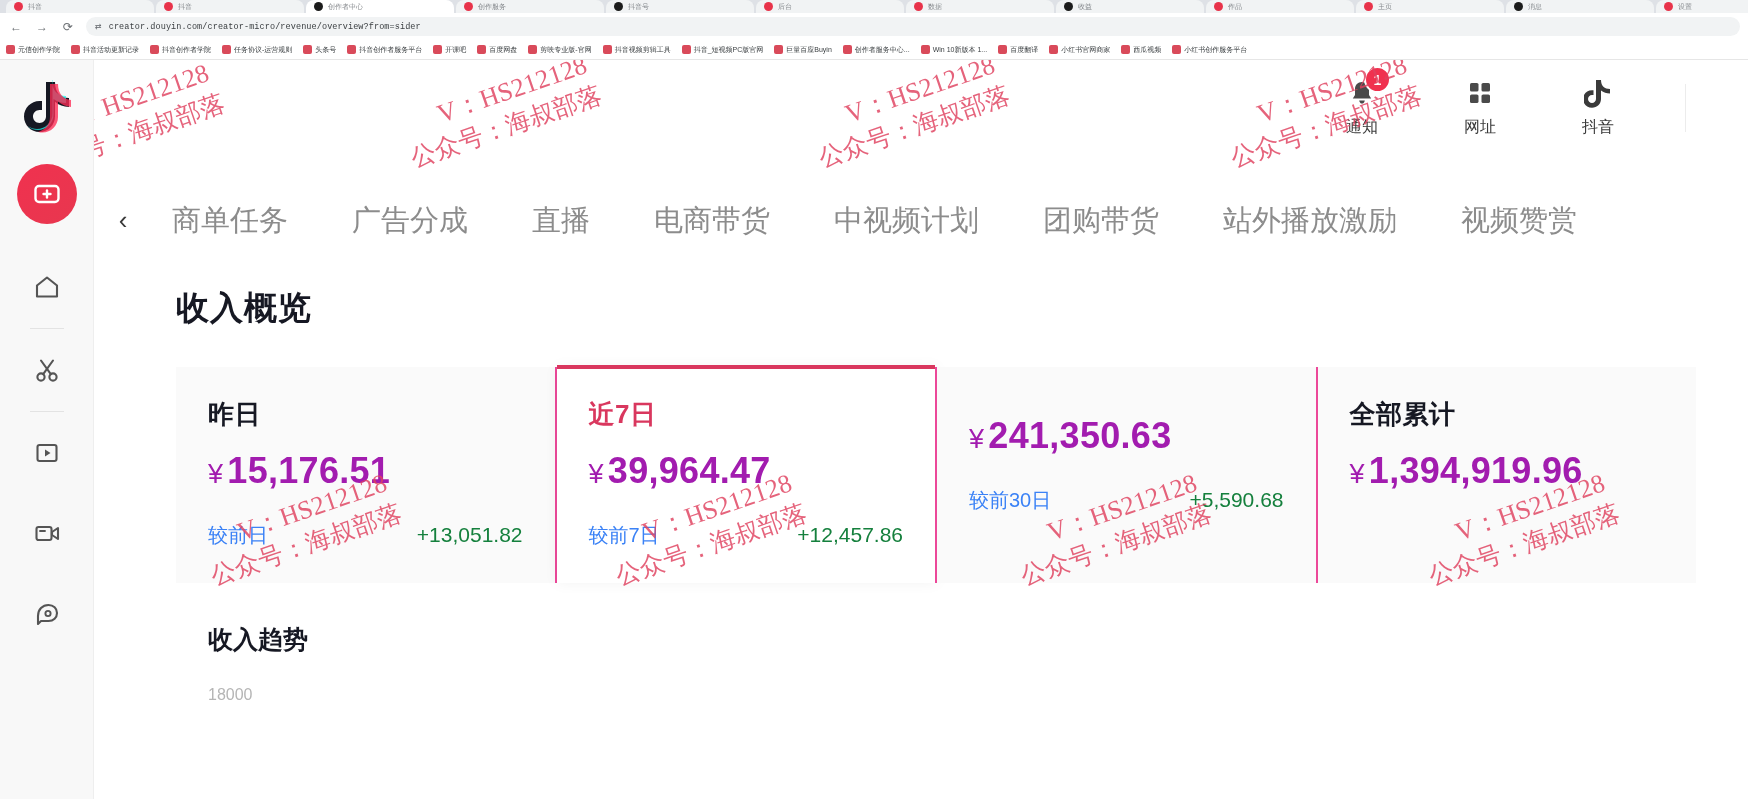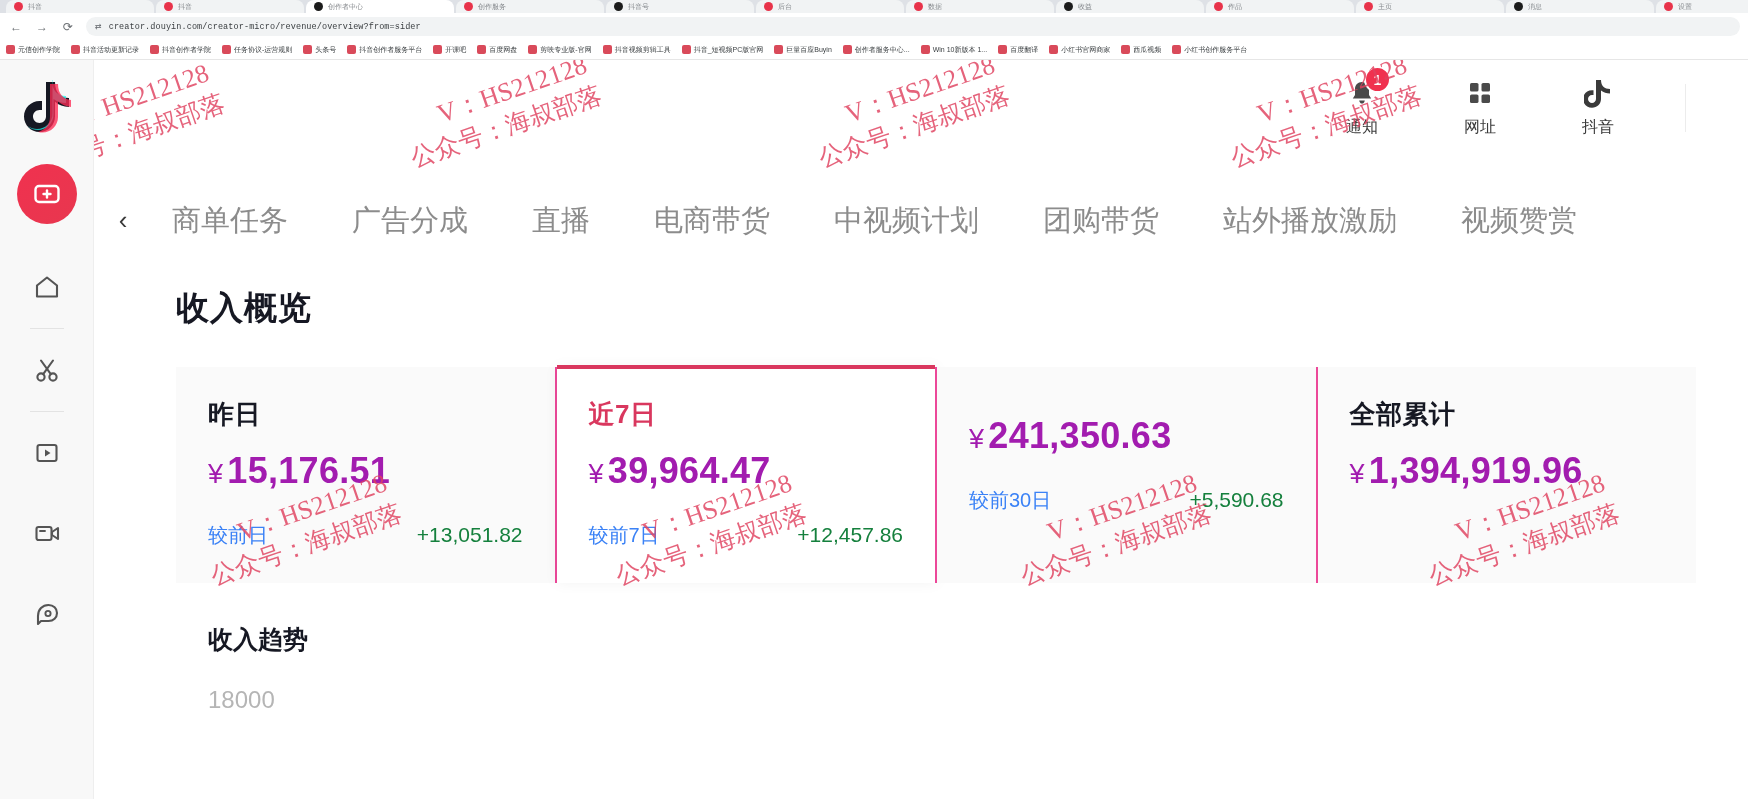--- a/index.html
+++ b/index.html
@@ -291,21 +291,21 @@
     font-size: 21px; color: #15803d; margin-left: auto; white-space: nowrap;
   }
 
   .trend {
     margin-top: 0;
     width: 1520px;
     background: #ffffff;
     padding: 40px 0 0 32px;
   }
   .trend-title { font-size: 25px; font-weight: bold; color: #161823; }
-  .trend-axis { margin-top: 30px; font-size: 24px; color: #b5b5b5; }
+  .trend-axis { margin-top: 30px; font-size: 16px; color: #b5b5b5; }
 
   
   .wm {
     position: absolute;
     transform: rotate(-19deg);
     color: #e0415f;
     font-size: 26px;
     white-space: nowrap;
     pointer-events: none;
     opacity: .82;

